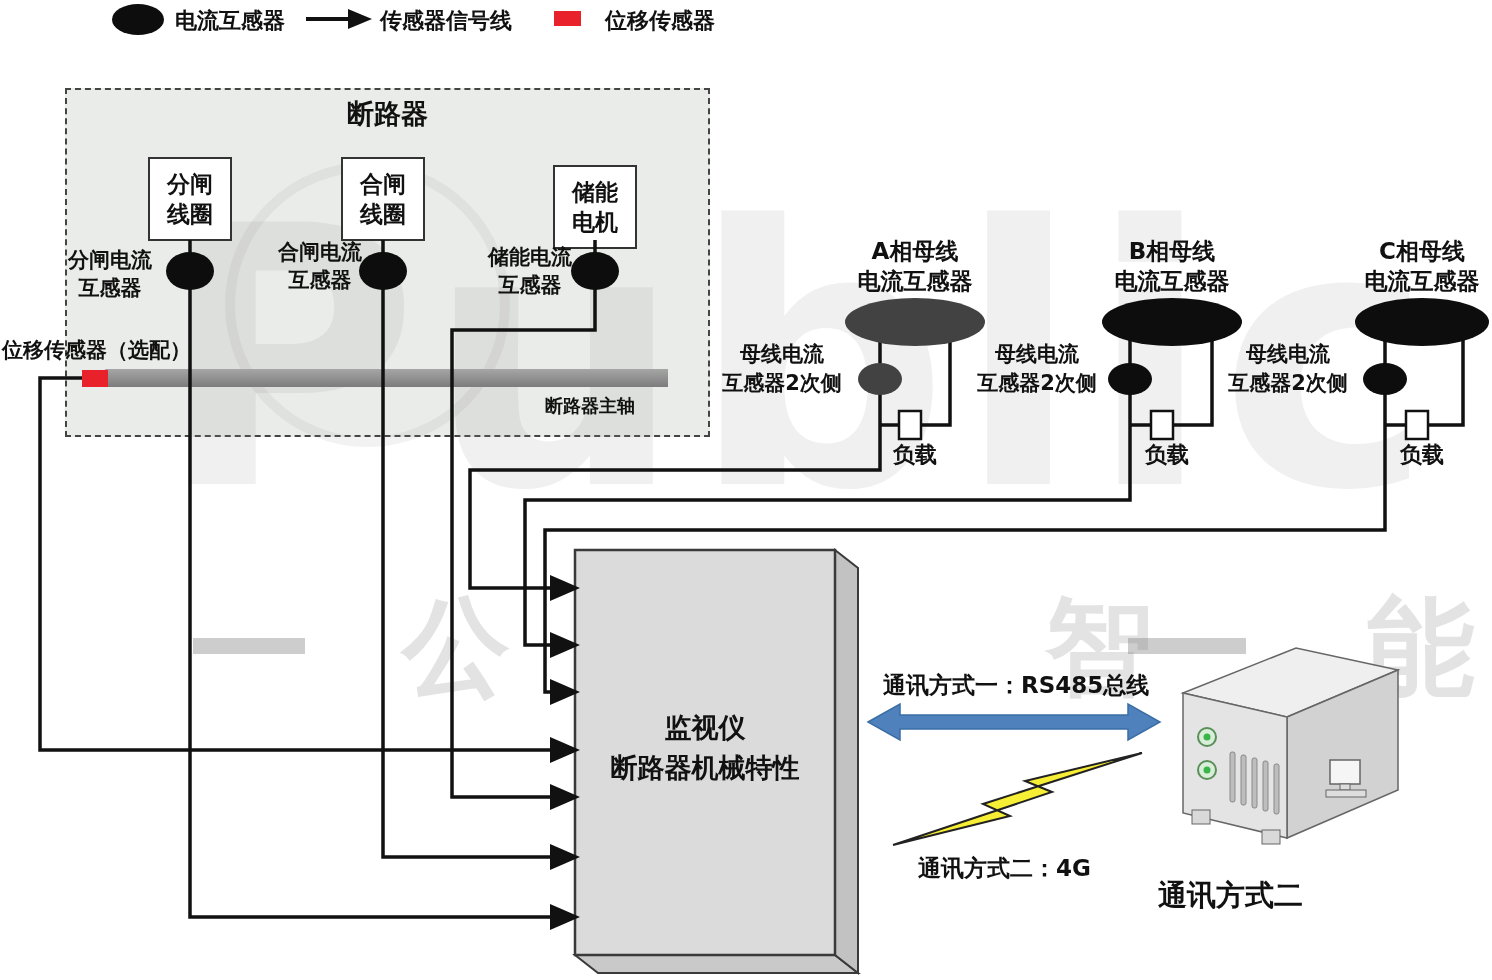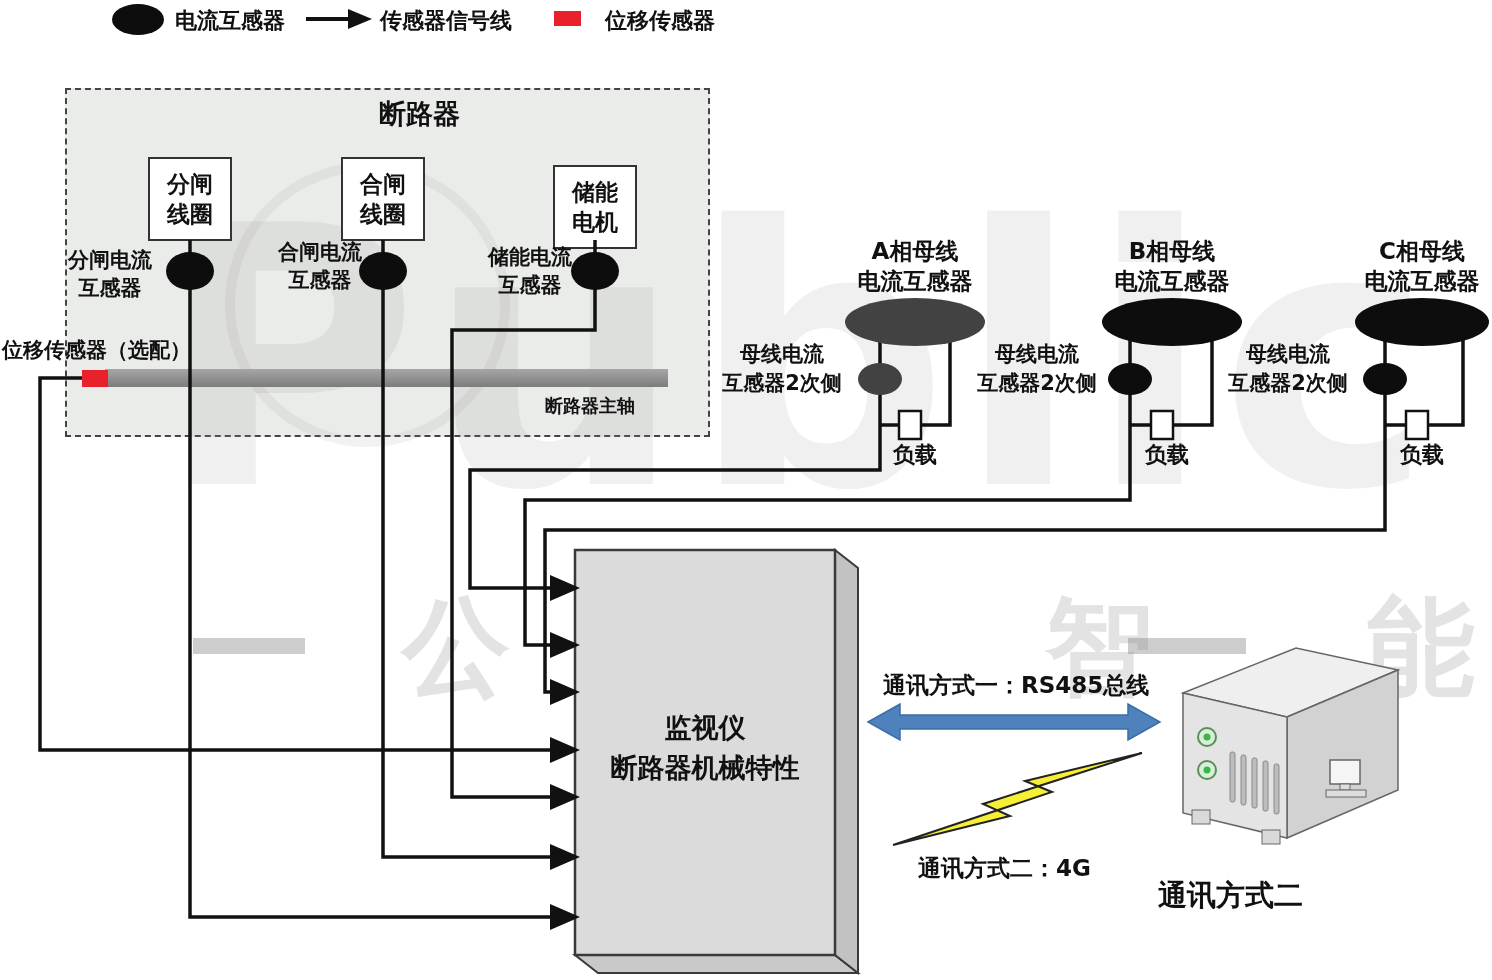--- a/index.html
+++ b/index.html
@@ -47,21 +47,21 @@
   <div class="abs z1 wm-dash" style="left:1128px;top:638px;width:118px;"></div>
   <div class="abs z1 wm-circle" style="left:225px;top:162px;"></div>
 
   <div class="abs z4 legend-ellipse" style="left:112px;top:4px;"></div>
   <div class="abs z4 lbl" style="left:175px;top:6px;font-size:22px;">电流互感器</div>
   <div class="abs z4 lbl" style="left:380px;top:6px;font-size:22px;">传感器信号线</div>
   <div class="abs z4 legend-red" style="left:554px;top:11px;"></div>
   <div class="abs z4 lbl" style="left:605px;top:6px;font-size:22px;">位移传感器</div>
 
   <div class="abs z0 enclosure" style="left:65px;top:88px;"></div>
-  <div class="abs z4 lbl center" style="left:65px;top:96px;width:645px;font-size:27px;margin-left:32px;">断路器</div>
+  <div class="abs z4 lbl center" style="left:65px;top:96px;width:645px;font-size:27px;">断路器</div>
 
   <div class="abs z2 coilbox two-line" style="left:148px;top:157px;">
     <span>分闸</span>
     <span>线圈</span>
   </div>
   <div class="abs z2 coilbox two-line" style="left:341px;top:157px;">
     <span>合闸</span>
     <span>线圈</span>
   </div>
   <div class="abs z2 coilbox two-line" style="left:553px;top:165px;">

